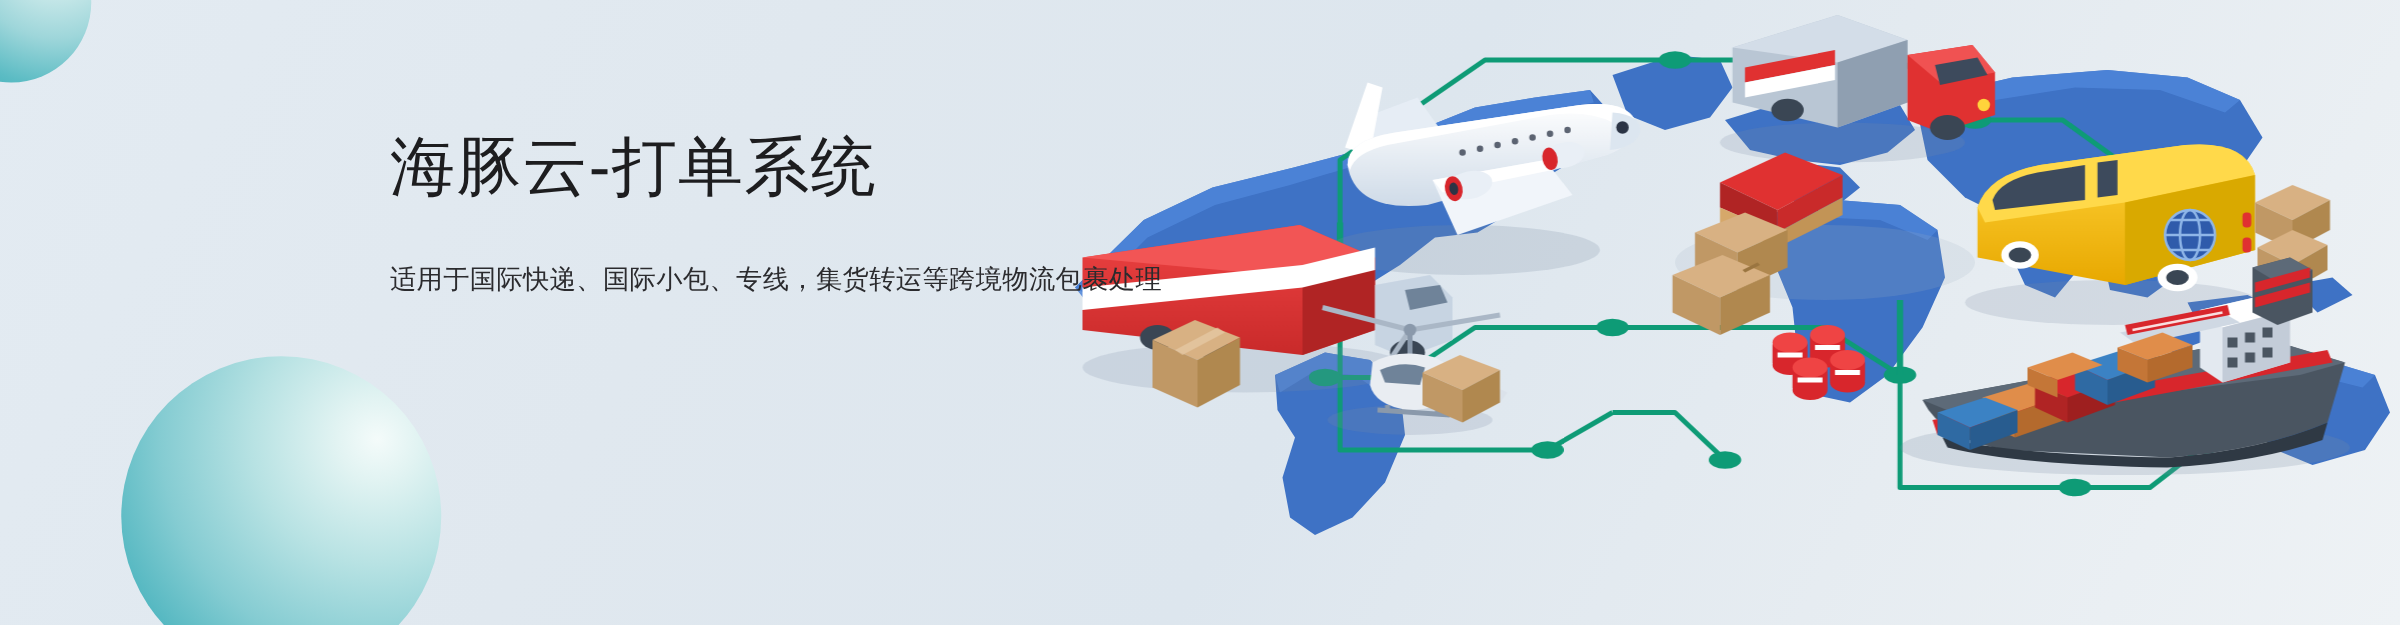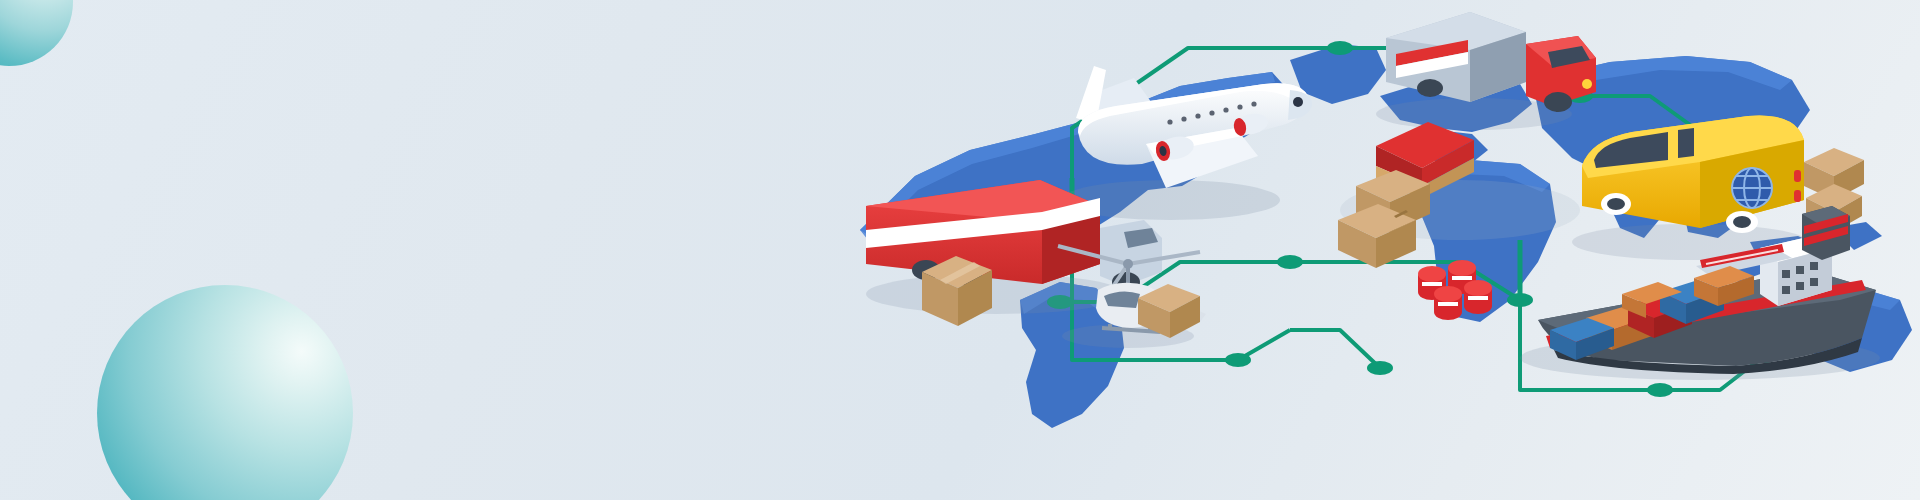--- a/index.html
+++ b/index.html
@@ -77,20 +77,24 @@
   .illustration svg { display: block; width: 100%; height: 100%; }
 </style>
 </head>
 <body>
 
 <div class="banner">
 
   <div class="deco-circle top-left"></div>
   <div class="deco-circle bottom-left"></div>
 
+  <div class="text-block">
+    <h1 class="banner-title">海豚云-打单系统</h1>
+    <p class="banner-subtitle">适用于国际快递、国际小包、专线，集货转运等跨境物流包裹处理</p>
+  </div>
 
   <div class="illustration">
     <svg viewBox="0 0 1100 500" xmlns="http://www.w3.org/2000/svg">
       <defs>
         <linearGradient id="planeBody" x1="0" y1="0" x2="0" y2="1">
           <stop offset="0%" stop-color="#ffffff"></stop>
           <stop offset="100%" stop-color="#cfdbe8"></stop>
         </linearGradient>
         <linearGradient id="vanBody" x1="0" y1="0" x2="0" y2="1">
           <stop offset="0%" stop-color="#ffd43b"></stop>

